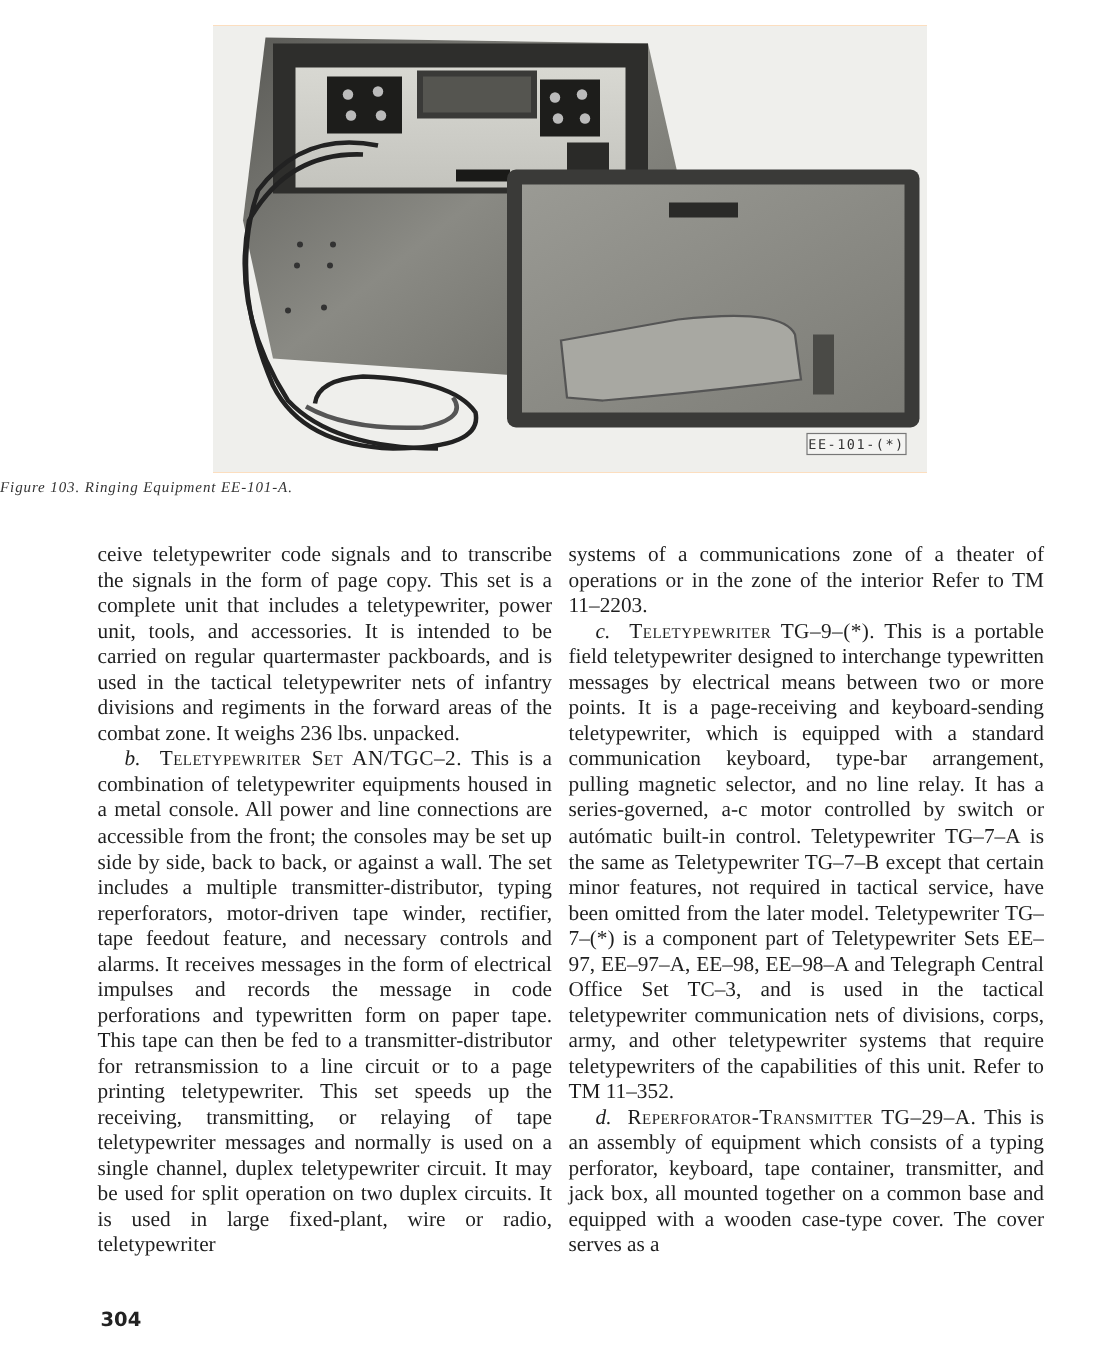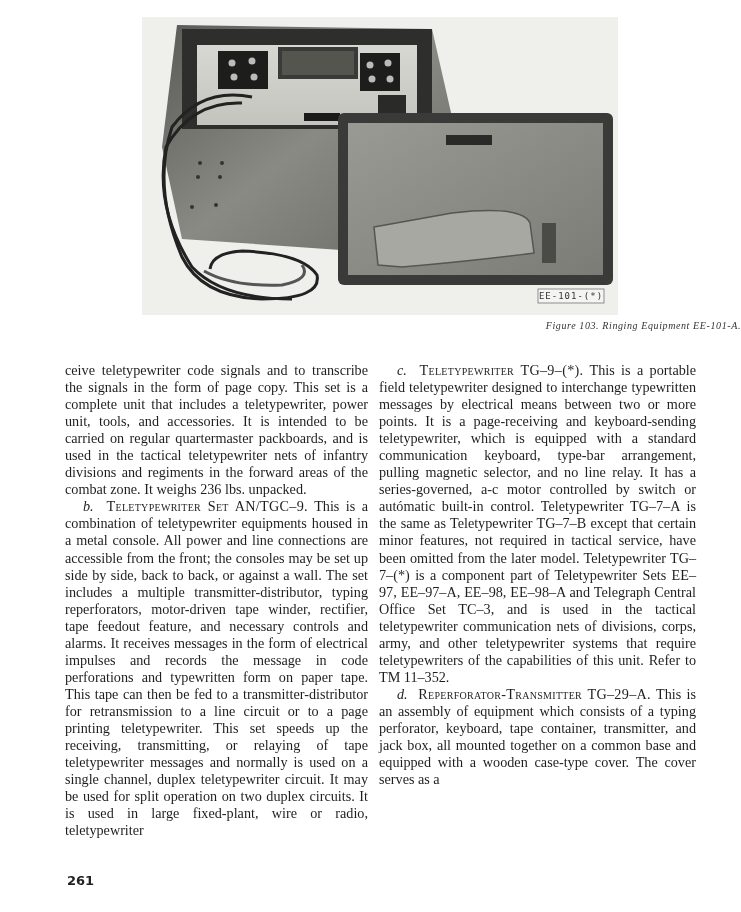--- a/index.html
+++ b/index.html
@@ -6,21 +6,21 @@
     body {
       width: 741px; height: 912px; position: relative; overflow: hidden;
       font-family: "DejaVu Serif", "Liberation Serif", serif; color: #1a1a1a;
     }
     .figure {
       position: absolute; left: 142px; top: 17px; width: 476px; height: 298px;
       background: #fdba74; overflow: hidden;
     }
     .figure svg { display: block; width: 100%; height: 100%; }
     .caption {
-      position: absolute; left: 0; width: 741px; top: 320px; text-align: right;
+      position: absolute; left: 0; width: 741px; top: 320px; text-align: left;
       font-family: "Liberation Serif", serif; font-style: italic; font-size: 10px;
       letter-spacing: 0.6px; color: #333;
     }
     .col {
       position: absolute; top: 362px;
       font-family: "Liberation Serif", serif; font-size: 14.2px; line-height: 17.05px;
       text-align: justify; color: #1e1e1e;
     }
     .col.left { left: 65px; width: 303px; }
     .col.right { left: 379px; width: 317px; }
@@ -110,31 +110,32 @@
     </g>
   </svg>
 </div>
 
 <div class="caption">Figure 103.  Ringing Equipment EE-101-A.</div>
 
 <div class="col left">
   <p>ceive teletypewriter code signals and to transcribe the signals in the form of page copy. This set is a complete unit that includes a teletypewriter, power unit, tools, and accessories. It is intended to be carried on regular quartermaster packboards, and is used in the tactical teletypewriter nets of infantry divisions and regiments in the forward areas of the combat zone. It weighs 236 lbs. unpacked.</p>
   <p class="indent">
     <span class="it">b.</span>&nbsp;
-    <span class="sc">Teletypewriter Set AN/TGC–9.</span>
+    <span class="sc">Teletypewriter Set AN/TGC–2.</span>
     <span>This is a combination of teletypewriter equipments housed in a metal console. All power and line connections are accessible from the front; the consoles may be set up side by side, back to back, or against a wall. The set includes a multiple transmitter-distributor, typing reperforators, motor-driven tape winder, rectifier, tape feedout feature, and necessary controls and alarms. It receives messages in the form of electrical impulses and records the message in code perforations and typewritten form on paper tape. This tape can then be fed to a transmitter-distributor for retransmission to a line circuit or to a page printing teletypewriter. This set speeds up the receiving, transmitting, or relaying of tape teletypewriter messages and normally is used on a single channel, duplex teletypewriter circuit. It may be used for split operation on two duplex circuits. It is used in large fixed-plant, wire or radio, teletypewriter</span>
   </p>
 </div>
 
 <div class="col right">
+  <p>systems of a communications zone of a theater of operations or in the zone of the interior Refer to TM 11–2203.</p>
   <p class="indent">
     <span class="it">c.</span>&nbsp;
     <span class="sc">Teletypewriter TG–9–(*).</span>
     <span>This is a portable field teletypewriter designed to interchange typewritten messages by electrical means between two or more points. It is a page-receiving and keyboard-sending teletypewriter, which is equipped with a standard communication keyboard, type-bar arrangement, pulling magnetic selector, and no line relay. It has a series-governed, a-c motor controlled by switch or autómatic built-in control. Teletypewriter TG–7–A is the same as Teletypewriter TG–7–B except that certain minor features, not required in tactical service, have been omitted from the later model. Teletypewriter TG–7–(*) is a component part of Teletypewriter Sets EE–97, EE–97–A, EE–98, EE–98–A and Telegraph Central Office Set TC–3, and is used in the tactical teletypewriter communication nets of divisions, corps, army, and other teletypewriter systems that require teletypewriters of the capabilities of this unit. Refer to TM 11–352.</span>
   </p>
   <p class="indent">
     <span class="it">d.</span>&nbsp;
     <span class="sc">Reperforator-Transmitter TG–29–A.</span>
     <span>This is an assembly of equipment which consists of a typing perforator, keyboard, tape container, transmitter, and jack box, all mounted together on a common base and equipped with a wooden case-type cover. The cover serves as a</span>
   </p>
 </div>
 
-<div class="page-number">261</div>
+<div class="page-number">304</div>
 
 </body></html>

